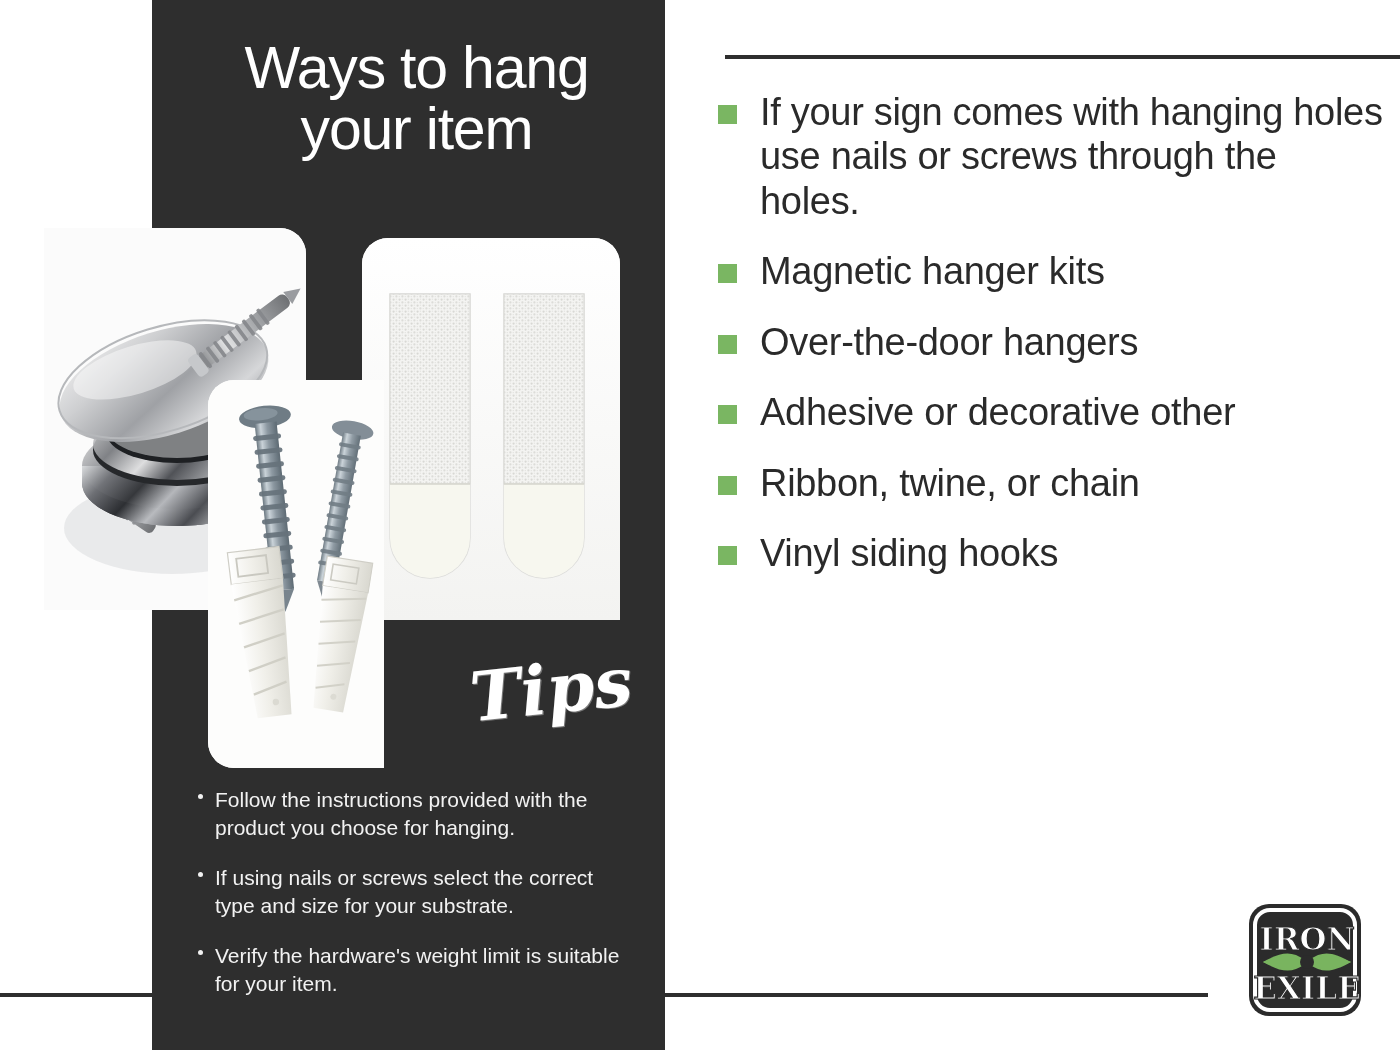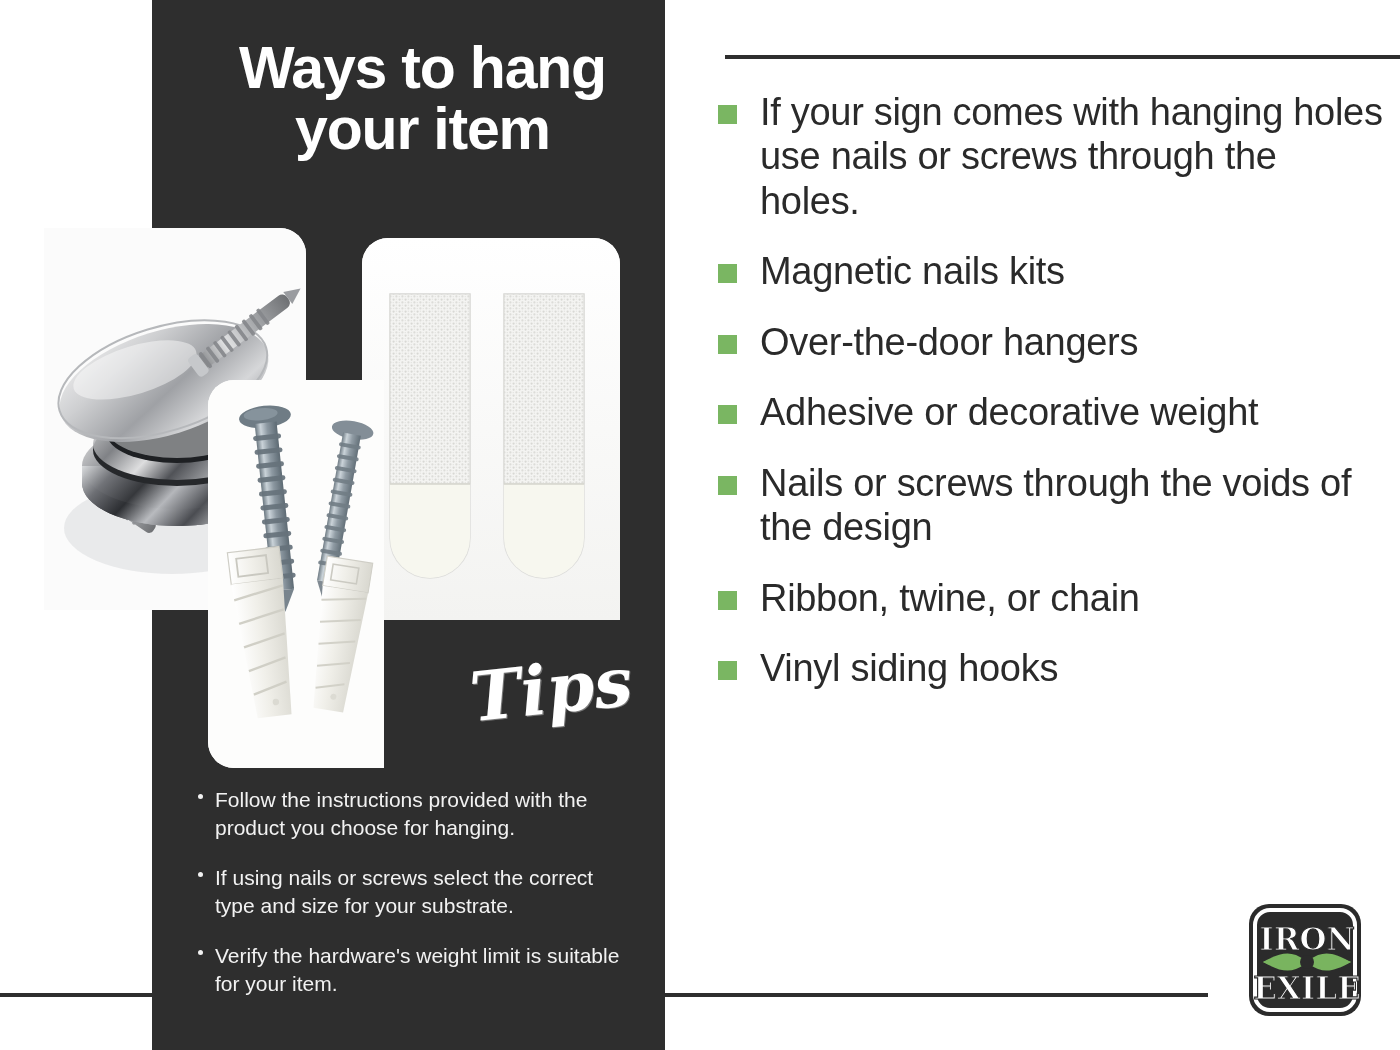--- a/index.html
+++ b/index.html
@@ -13,23 +13,23 @@
   .poster{position:relative;width:1400px;height:1050px;background:#fff;overflow:hidden;}
 
   
   .dark-panel{
     position:absolute;left:152px;top:0;width:513px;height:1050px;
     background:#2e2e2e;z-index:1;
   }
 
   
   .title{
-    position:absolute;left:166px;top:38px;width:513px;
+    position:absolute;left:160px;top:38px;width:513px;
     z-index:6;text-align:center;
-    color:#ffffff;font-weight:bold;
+    color:#ffffff;font-weight:normal;
     font-size:59px;line-height:1.04;
     letter-spacing:-1.2px;
     font-family:"Liberation Sans", sans-serif;
     padding:0 12px;box-sizing:border-box;
   }
   .title-line{display:block;}
 
   
   .photo{position:absolute;z-index:4;overflow:hidden;background:#fff;}
 
@@ -350,33 +350,32 @@
   <div class="rule-bottom"></div>
   <div class="rule-left"></div>
 
   <div class="bullets">
     <div class="bullet">
       <span class="b-sq"></span>
       <span>If your sign comes with hanging holes use nails or screws through the holes.</span>
     </div>
     <div class="bullet">
       <span class="b-sq"></span>
-      <span>Magnetic nails kits</span>
+      <span>Magnetic hanger kits</span>
     </div>
     <div class="bullet">
       <span class="b-sq"></span>
       <span>Over-the-door hangers</span>
     </div>
     <div class="bullet">
       <span class="b-sq"></span>
-      <span>Adhesive or decorative weight</span>
-    </div>
-    <div class="bullet">
-      <span class="b-sq"></span>
-      <span>Nails or screws through the voids of the design</span>
+      <span>Adhesive or decorative other</span>
+    </div>
+    <div class="bullet">
+      <span class="b-sq"></span>
     </div>
     <div class="bullet">
       <span class="b-sq"></span>
       <span>Ribbon, twine, or chain</span>
     </div>
     <div class="bullet">
       <span class="b-sq"></span>
       <span>Vinyl siding hooks</span>
     </div>
   </div>

